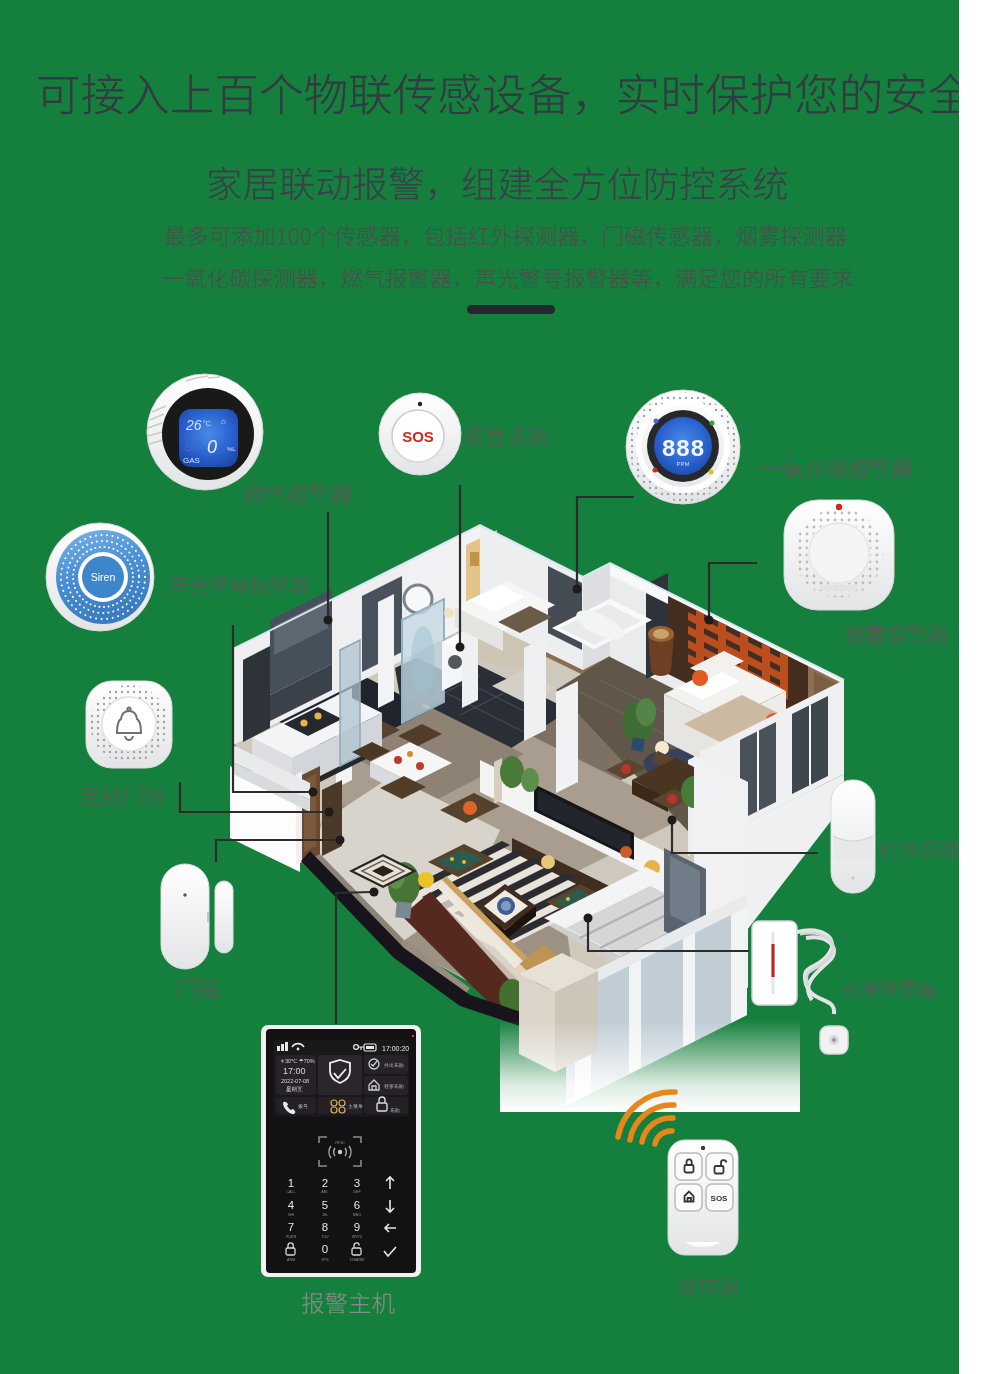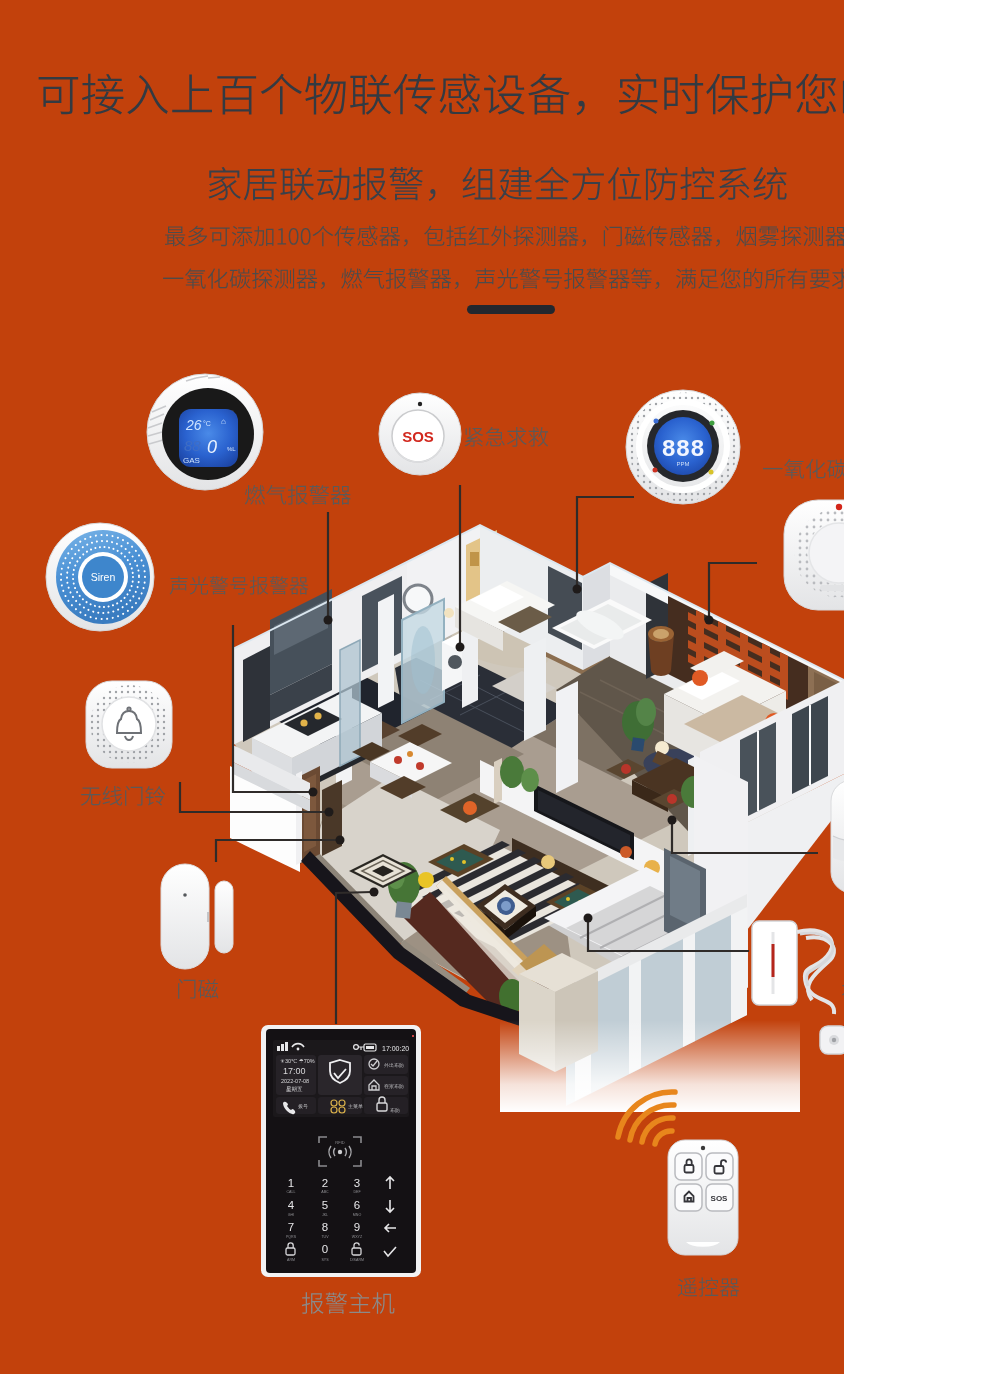--- a/index.html
+++ b/index.html
@@ -1,15 +1,15 @@
 <!DOCTYPE html>
 <html><head><meta charset="utf-8">
 <style>
 html,body{margin:0;padding:0;background:#ffffff;}
-#page{position:relative;width:844px;height:1374px;background:#c2410c;overflow:hidden;
+#page{position:relative;width:959px;height:1374px;background:#15803d;overflow:hidden;
 font-family:"Liberation Sans", sans-serif;}
 </style></head>
 <body>
 <div id="page">
 <svg width="1000" height="1374" viewBox="0 0 1000 1374">
 <defs>
 
 <path id="u0030" d="M271 -13Q204 -13 154 28Q105 70 78 155Q52 239 52 367Q52 495 78 578Q105 661 154 702Q204 743 271 743Q338 743 387 702Q435 661 462 578Q489 495 489 367Q489 239 462 155Q435 70 387 28Q338 -13 271 -13ZM271 43Q316 43 351 79Q385 115 404 187Q423 258 423 367Q423 476 404 547Q385 618 351 653Q316 688 271 688Q225 688 191 653Q157 618 137 547Q118 476 118 367Q118 258 137 187Q157 115 191 79Q225 43 271 43Z"></path>
 <path id="u0031" d="M91 0V58H256V638H127V682Q173 690 208 702Q243 715 270 730H323V58H474V0Z"></path>
 <path id="u4E00" d="M47 421H958V360H47Z"></path>

